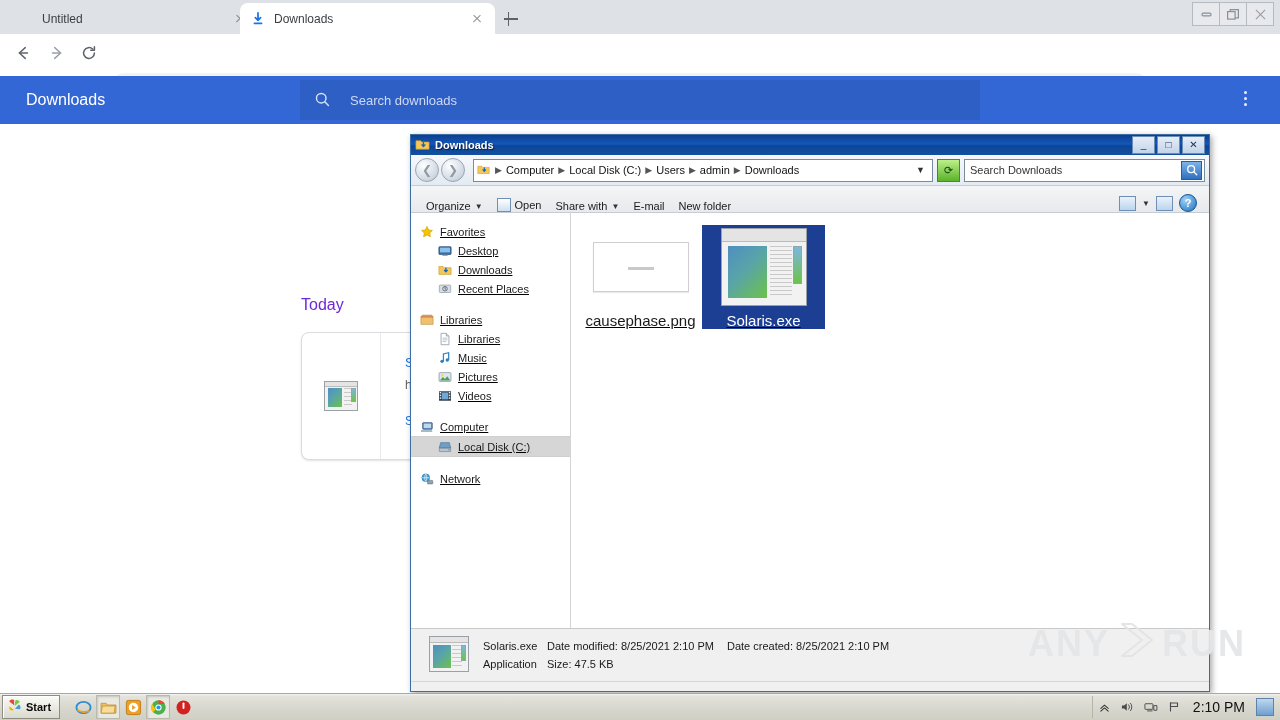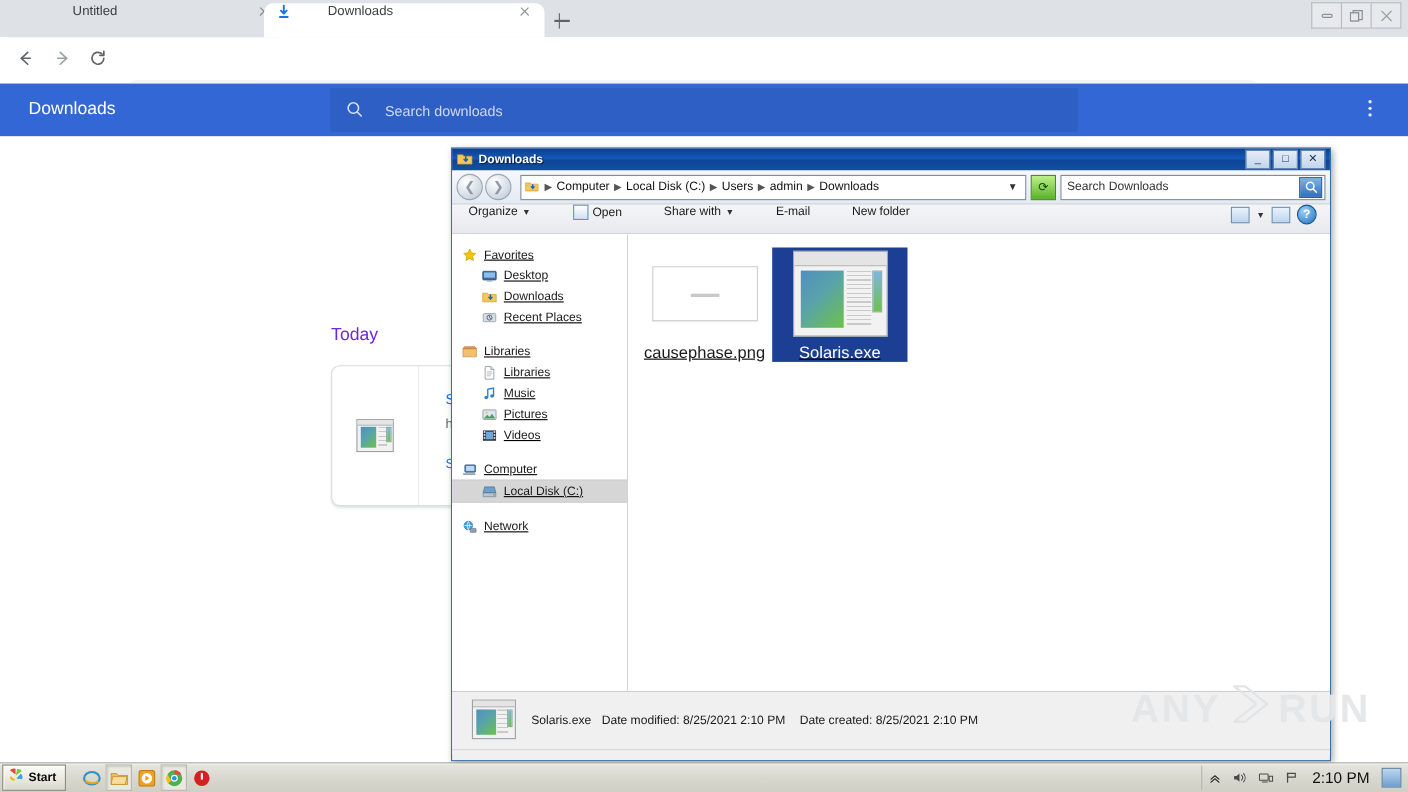--- a/index.html
+++ b/index.html
@@ -5,21 +5,21 @@
   html,body{margin:0;padding:0;}
   body{
     width:1280px;height:720px;overflow:hidden;position:relative;
     font-family:"Liberation Sans","DejaVu Sans",sans-serif;
     background:#ffffff;
     -webkit-font-smoothing:antialiased;
   }
   
   #chrome-window{position:absolute;inset:0;background:#ffffff;}
   .tabstrip{position:absolute;left:0;top:0;width:1280px;height:34px;background:#dee1e6;}
-  .tab{position:absolute;top:3px;height:31px;border-radius:8px 8px 0 0;display:flex;padding:0 10px;box-sizing:border-box;gap:24px;}
+  .tab{position:absolute;top:3px;height:31px;border-radius:8px 8px 0 0;display:flex;align-items:center;padding:0 10px;box-sizing:border-box;}
   .tab.inactive{left:8px;width:250px;background:#dee1e6;}
   .tab.active{left:240px;width:255px;background:#ffffff;box-shadow:0 0 0 0 rgba(0,0,0,0);}
   .tab .favicon{width:16px;height:16px;margin-right:8px;flex:0 0 16px;display:flex;align-items:center;justify-content:center;}
   .tab .title{font-size:12px;color:#3c4043;white-space:nowrap;overflow:hidden;text-overflow:ellipsis;flex:1;}
   .tab .tabclose{width:16px;height:16px;flex:0 0 16px;position:relative;opacity:.7;}
   .tabclose::before,.tabclose::after{content:"";position:absolute;left:3px;top:7px;width:10px;height:1.4px;background:#5f6368;}
   .tabclose::before{transform:rotate(45deg);}
   .tabclose::after{transform:rotate(-45deg);}
   .newtab{position:absolute;left:501px;top:9px;width:20px;height:20px;}
   .newtab::before,.newtab::after{content:"";position:absolute;background:#5f6368;}
@@ -82,21 +82,21 @@
   .crumbbox .cicon{width:14px;height:14px;margin-right:3px;flex:0 0 14px;}
   .crumb{padding:0 3px;color:#111;white-space:nowrap;}
   .csep{color:#555;font-size:9px;padding:0 1px;}
   .crumbbox .dd{margin-left:auto;color:#333;font-size:9px;padding:0 4px;}
   .refreshbtn{width:21px;height:21px;background:linear-gradient(to bottom,#bdf08a,#59b32a);border:1px solid #4a8a22;
      display:flex;align-items:center;justify-content:center;font-size:11px;color:#14480a;margin-right:4px;}
   .searchbox{width:232px;height:21px;background:#fff;border:1px solid #7a8b9e;display:flex;align-items:center;padding:0 2px 0 5px;}
   .searchbox .sp{font-size:11px;color:#333;flex:1;}
   .searchbox .sbtn{width:19px;height:17px;background:linear-gradient(to bottom,#7fb3e8,#2f6fc0);border:1px solid #2a5b9e;
      display:flex;align-items:center;justify-content:center;color:#fff;font-size:10px;}
-  .ex-cmdbar{height:26px;background:linear-gradient(to bottom,#f4f5f7,#e7e9ec);border-bottom:1px solid #c6ccd4;display:flex;align-items:flex-start;padding:0 8px;gap:24px;}
+  .ex-cmdbar{height:26px;background:linear-gradient(to bottom,#f4f5f7,#e7e9ec);border-bottom:1px solid #c6ccd4;display:flex;align-items:flex-end;padding:0 8px;}
   .cmd{font-size:11px;color:#1b1b1b;padding:0 7px;display:flex;align-items:center;gap:4px;white-space:nowrap;}
   .caret{font-size:8px;color:#333;}
   .cmdicon{width:14px;height:14px;background:linear-gradient(to bottom,#fff,#cfe0f2);border:1px solid #6f8fb5;box-sizing:border-box;}
   .cmdright{margin-left:auto;display:flex;align-items:center;gap:6px;padding-right:4px;}
   .viewicon{width:17px;height:15px;background:linear-gradient(to bottom,#eaf2fb,#bcd4ee);border:1px solid #6f8fb5;box-sizing:border-box;}
   .helpicon{width:16px;height:16px;border-radius:50%;background:radial-gradient(circle at 35% 30%,#9fd2f6,#1f6fbf);
      color:#fff;font-size:11px;font-weight:bold;display:flex;align-items:center;justify-content:center;border:1px solid #14568f;}
   .ex-main{display:flex;height:415px;background:#fff;text-decoration:underline;}
   .ex-nav{width:159px;background:#ffffff;border-right:1px solid #d4d4d4;padding-top:9px;overflow:hidden;}
   .navitem{height:19px;display:flex;align-items:center;font-size:11px;color:#1a1a1a;padding-left:8px;white-space:nowrap;}
@@ -554,20 +554,27 @@
         <span class="det-c1">Solaris.exe</span>
         <span class="det-c2">
           <span>Date modified:</span>
           <span>8/25/2021 2:10 PM</span>
         </span>
         <span class="det-c3">
           <span>Date created:</span>
           <span>8/25/2021 2:10 PM</span>
         </span>
       </div>
+      <div class="det-row">
+        <span class="det-c1">Application</span>
+        <span class="det-c2">
+          <span>Size:</span>
+          <span>47.5 KB</span>
+        </span>
+      </div>
     </div>
   </div>
 
   <div class="ex-statusline"></div>
 </div>
 
 <div class="watermark">
   <span>ANY</span>
   <span>
     <svg width="44" height="40" viewBox="0 0 44 40">

